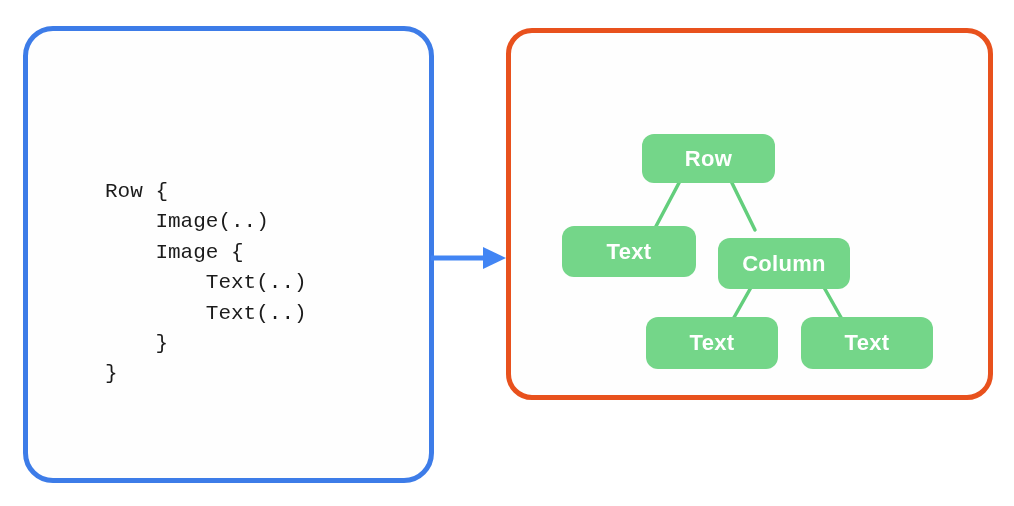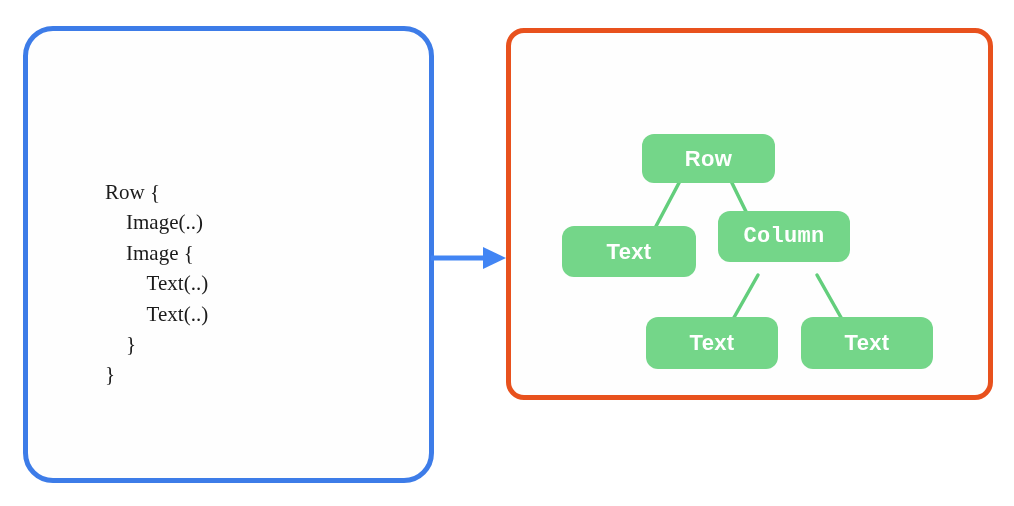--- a/index.html
+++ b/index.html
@@ -28,21 +28,21 @@
     border-radius: 30px;
     background: #fefefe;
   }
   .code-block {
     position: absolute;
     left: 77px;
     top: 146px;
   }
   .code-line {
     white-space: pre;
-    font-family: Liberation Serif, serif;
+    font-family: Liberation Mono, monospace;
     font-size: 21px;
     line-height: 30.4px;
     color: #1b1b1b;
     letter-spacing: 0px;
   }
 
   
   .flow-arrow {
     position: absolute;
     left: 431px;
@@ -53,21 +53,21 @@
 
   
   .tree-panel {
     position: absolute;
     left: 506px;
     top: 28px;
     width: 487px;
     height: 372px;
     box-sizing: border-box;
     border: 5px solid #E8511D;
-    border-radius: 18px;
+    border-radius: 26px;
     background: #fefefe;
   }
   .tree-connectors {
     position: absolute;
     left: 0;
     top: 0;
     width: 477px;
     height: 443px;
   }
   .tree-node {
@@ -79,21 +79,21 @@
     font-size: 22px;
     font-weight: 600;
     letter-spacing: 0.3px;
     display: flex;
     align-items: center;
     justify-content: center;
     text-align: center;
   }
   .node-row    { left: 131px; top: 101px; width: 133px; height: 49px; }
   .node-image  { left:  51px; top: 193px; width: 134px; height: 51px; }
-  .node-column { left: 207px; top: 178px; width: 132px; height: 51px; font-family: Liberation Mono, monospace; }
+  .node-column { left: 207px; top: 205px; width: 132px; height: 51px; }
   .node-text-1 { left: 135px; top: 284px; width: 132px; height: 52px; }
   .node-text-2 { left: 290px; top: 284px; width: 132px; height: 52px; }
 </style>
 </head>
 <body>
 
 <div class="stage">
 
   <div class="code-panel">
     <div class="code-block">

